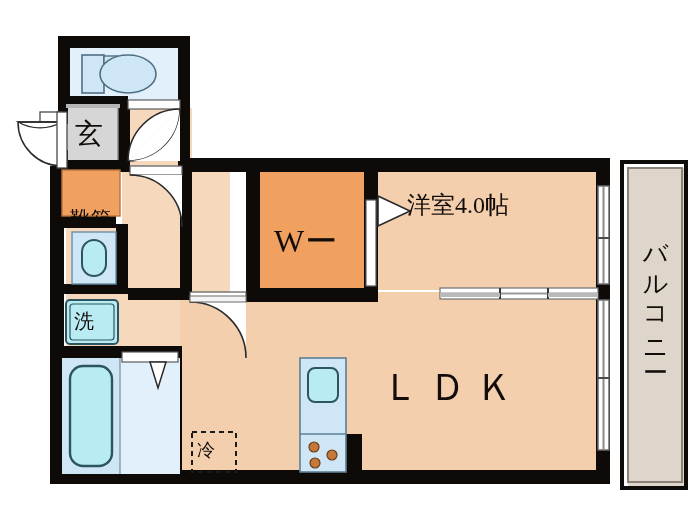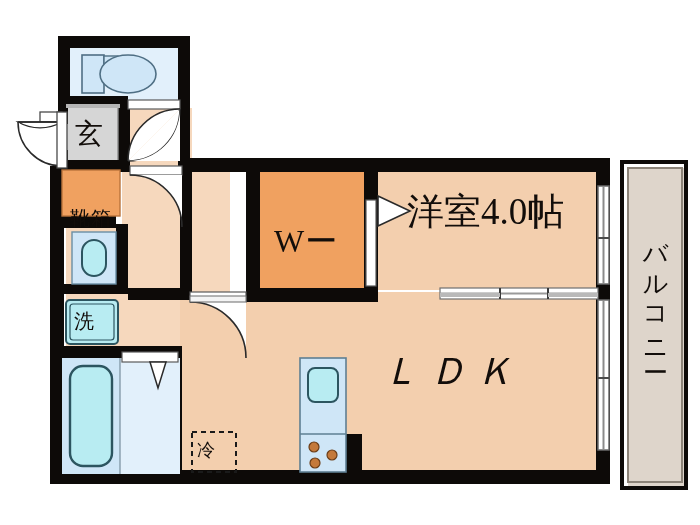--- a/index.html
+++ b/index.html
@@ -40,28 +40,27 @@
     letter-spacing: 1px;
     margin-top: 29px;
   }
   #label-wcl-c {
     left: 280px; top: 234px;
     font-size: 32px;
     letter-spacing: 5px;
   }
   #label-washitsu {
     left: 407px; top: 193px;
-    font-size: 37px;
+    font-size: 24px;
     letter-spacing: 0px;
   }
   #label-ldk {
-    left: 382px; top: 352px;
+    left: 382px; top: 368px;
     font-size: 38px;
     letter-spacing: 9px;
-    font-style: italic;
   }
   #label-ldk-size {
     left: 368px; top: 397px;
     font-size: 38px;
     letter-spacing: 0px;
   }
   #label-balcony {
     left: 643px; top: 225px;
     font-size: 25px;
     writing-mode: vertical-rl;

